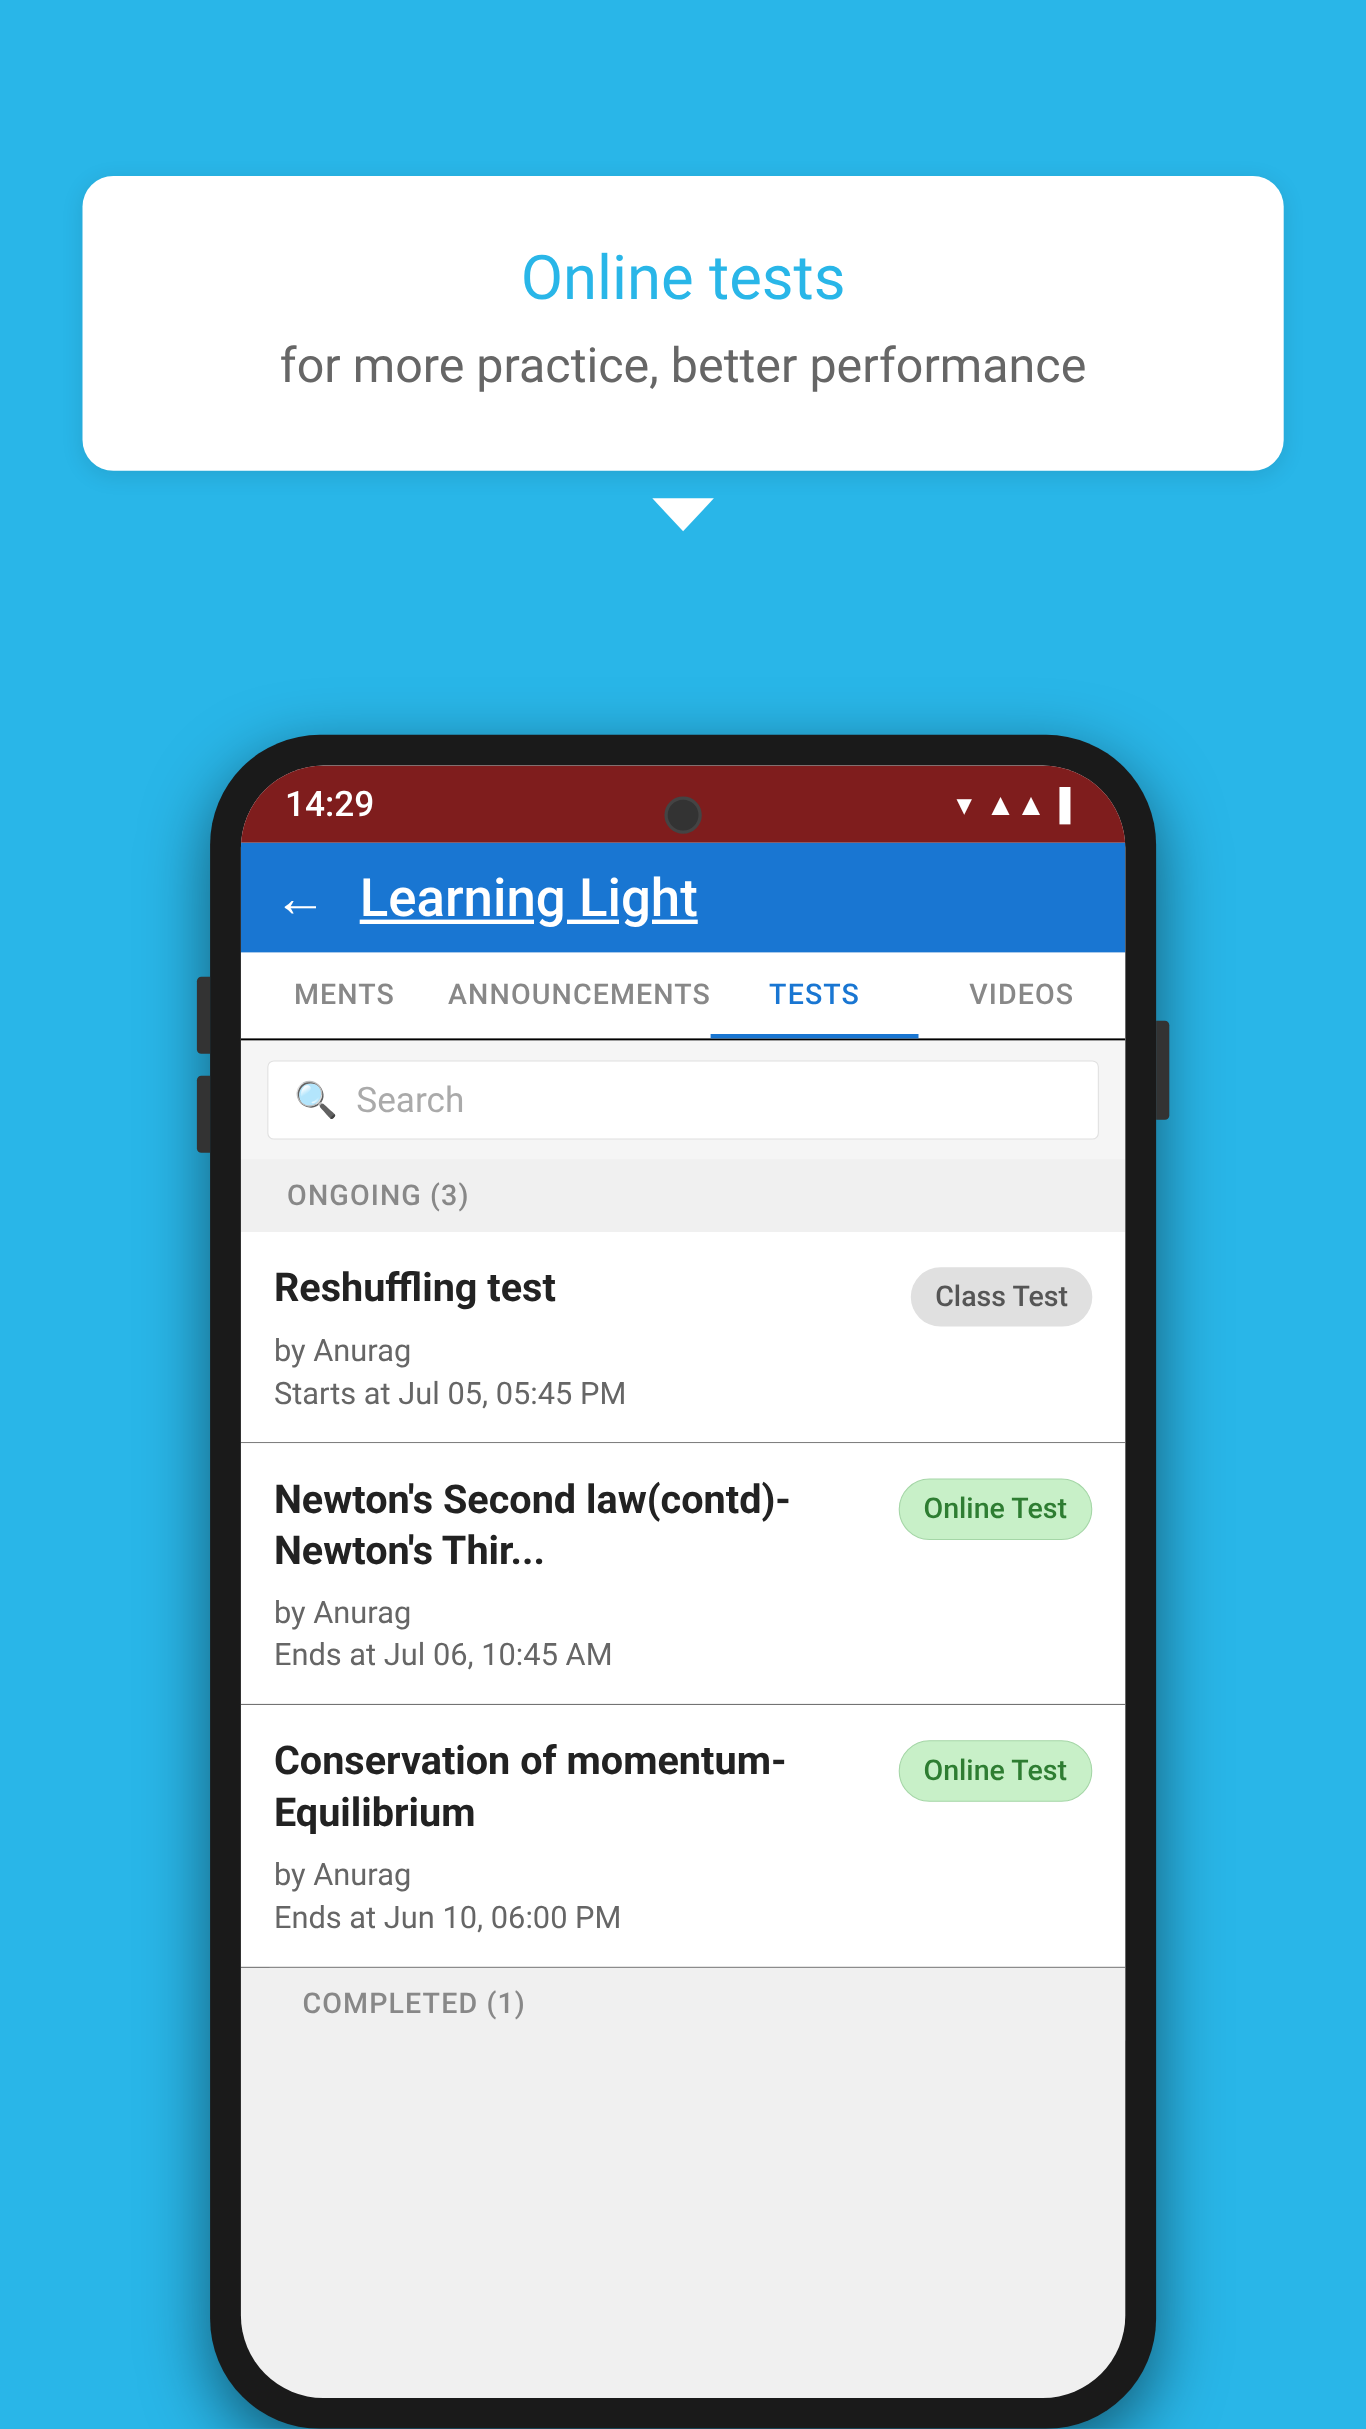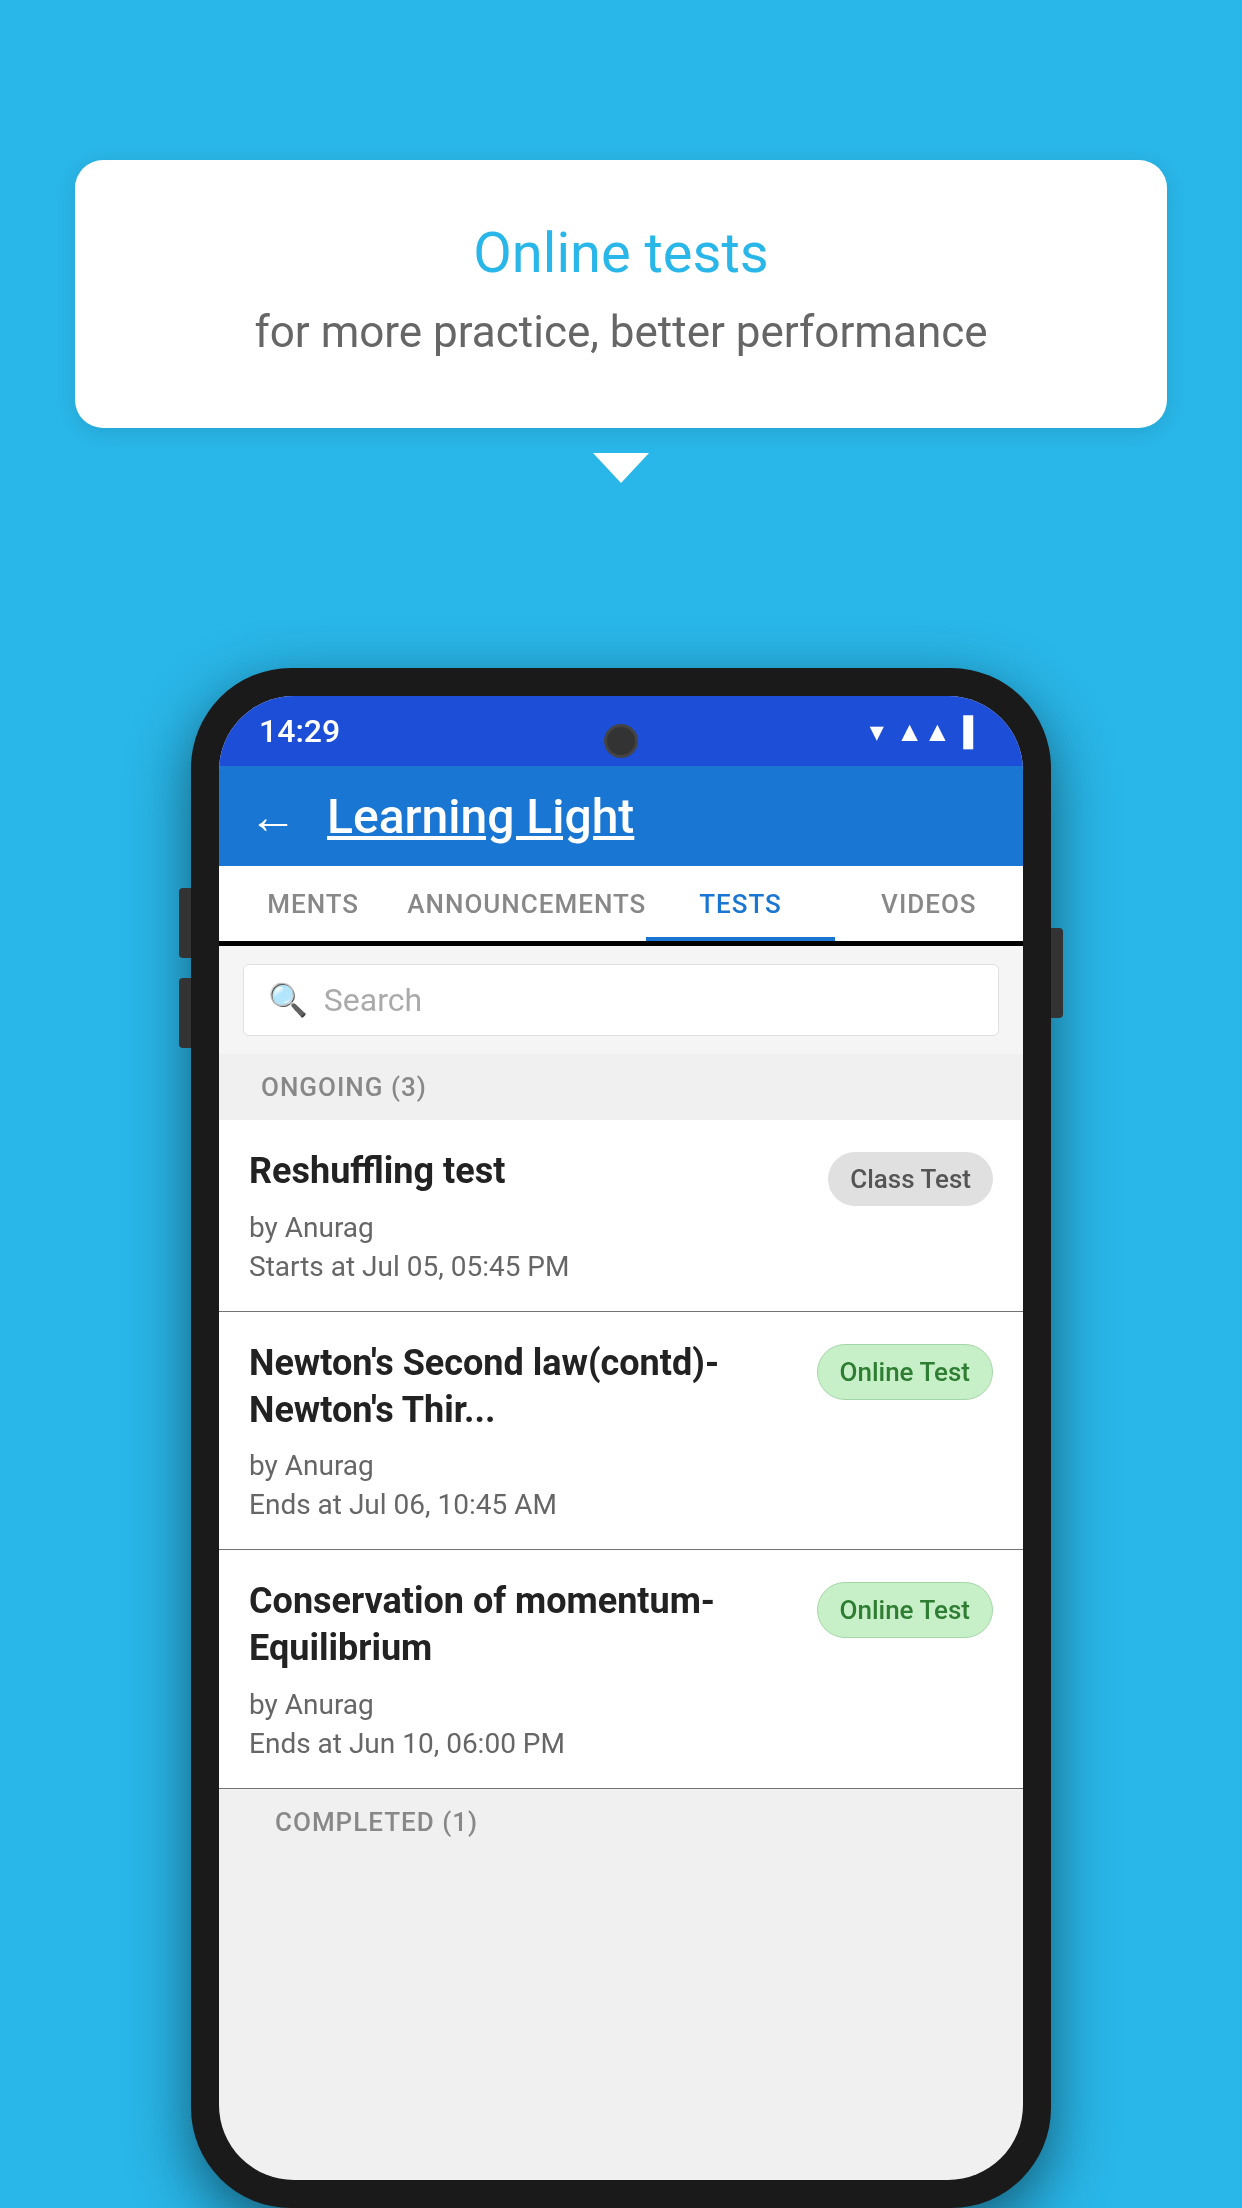--- a/index.html
+++ b/index.html
@@ -80,21 +80,21 @@
       left: 28px;
       right: 28px;
       bottom: 28px;
       background: #f0f0f0;
       border-radius: 75px;
       overflow: hidden;
     }
 
     
     .status-bar {
-      background: #1d4ed8;
+      background: #7f1d1d;
       height: 70px;
       display: flex;
       align-items: center;
       justify-content: space-between;
       padding: 0 40px;
       position: relative;
     }
 
     .status-time {
       color: white;
@@ -133,21 +133,21 @@
       color: white;
       font-size: 48px;
       font-weight: 500;
       text-decoration: underline;
     }
 
     
     .tabs-container {
       background: white;
       display: flex;
-      border-bottom: 5px solid #000000;
+      border-bottom: 2px solid #000000;
       height: 80px;
     }
 
     .tab {
       flex: 1;
       display: flex;
       align-items: center;
       justify-content: center;
       font-size: 26px;
       font-weight: 500;

